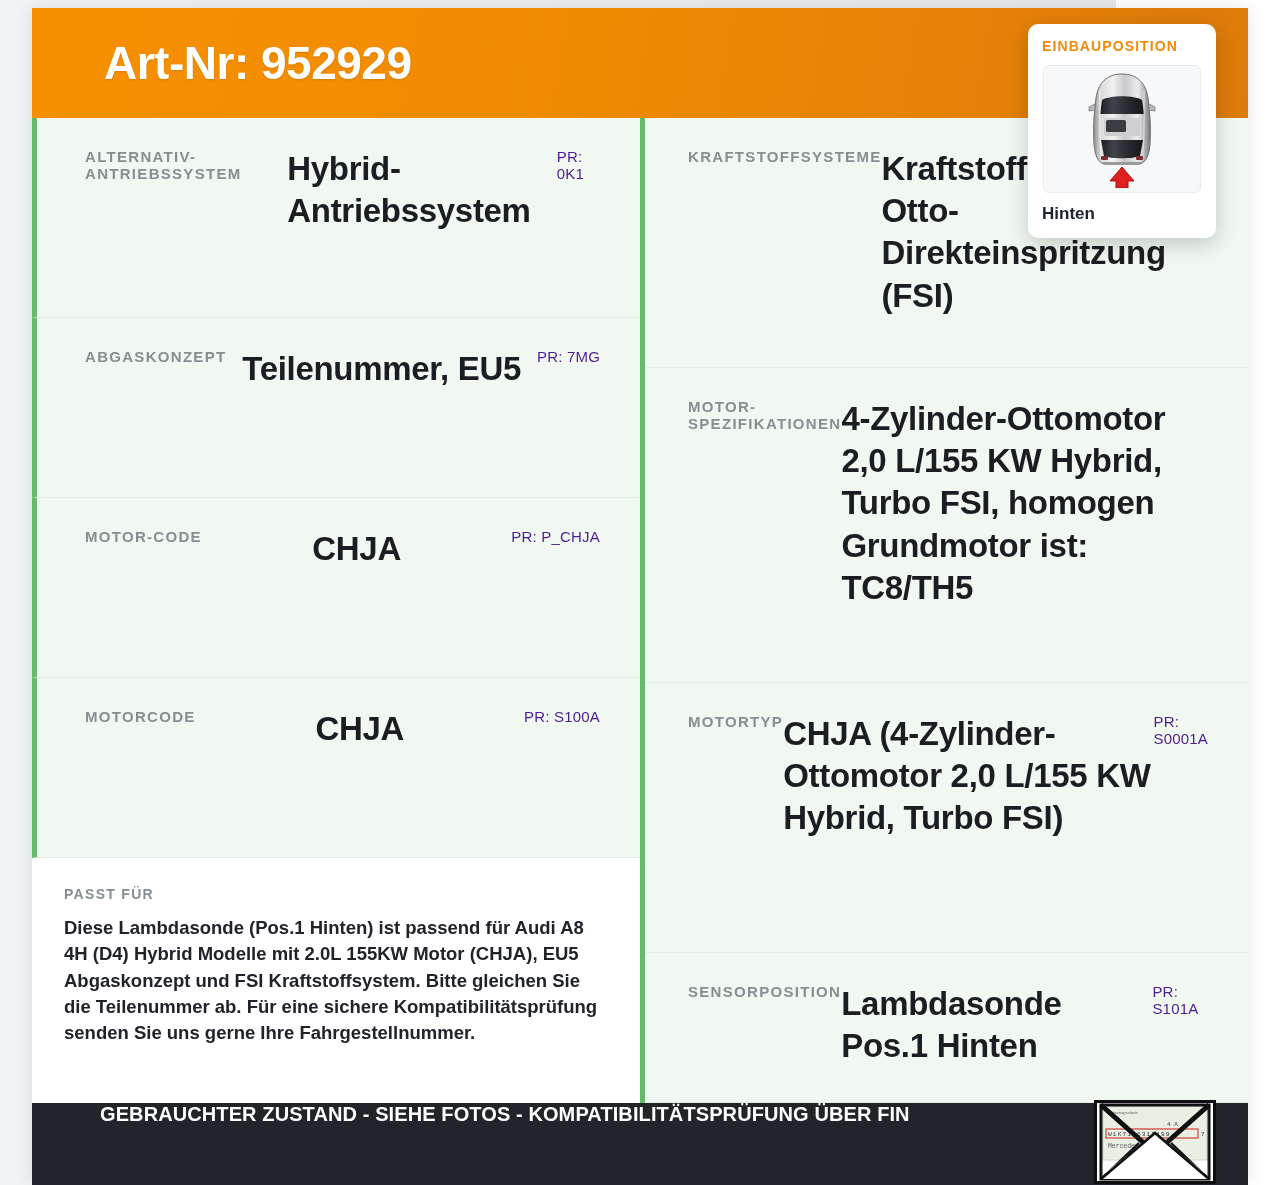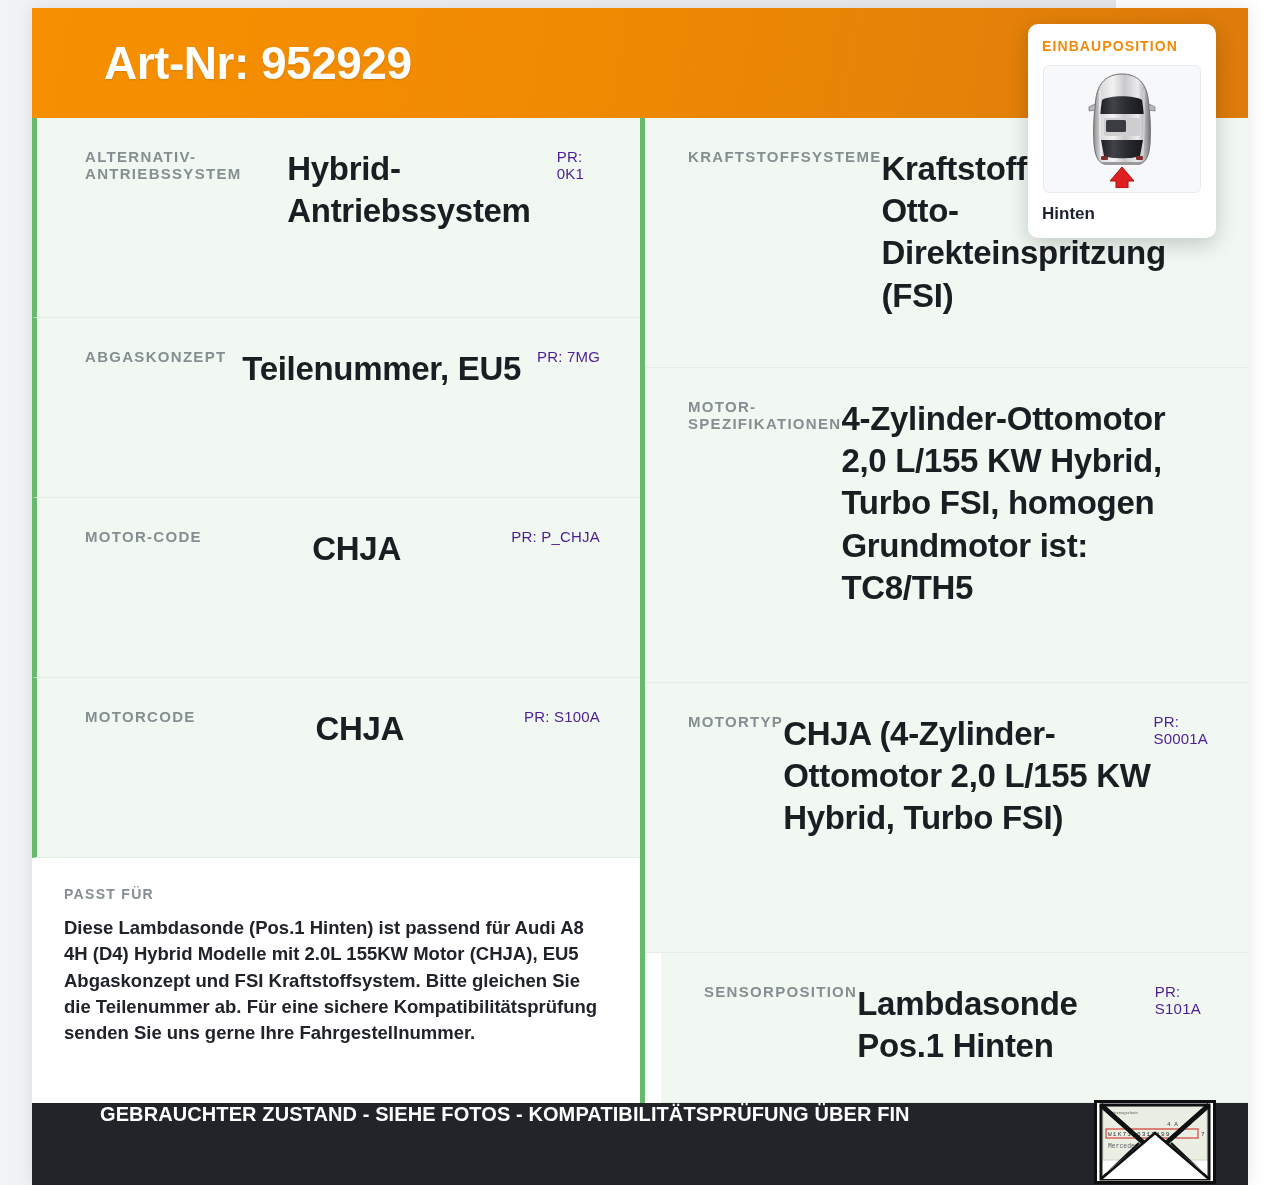--- a/index.html
+++ b/index.html
@@ -92,21 +92,21 @@
 
   
   .h-a { height:200px; }
   .h-b { height:180px; }
   .h-c { height:180px; }
   .h-d { height:180px; }
 
   .r-a { height:250px; }
   .r-b { height:315px; }
   .r-c { height:270px; }
-  .r-d { height:150px;margin-left:16px; }
+  .r-d { height:150px; }
 
   
   .fits {
     background:#ffffff;
     padding:28px 42px 30px 32px;
     flex:1 1 auto;
   }
   .fits-label {
     font-size:14px;
     font-weight:bold;

